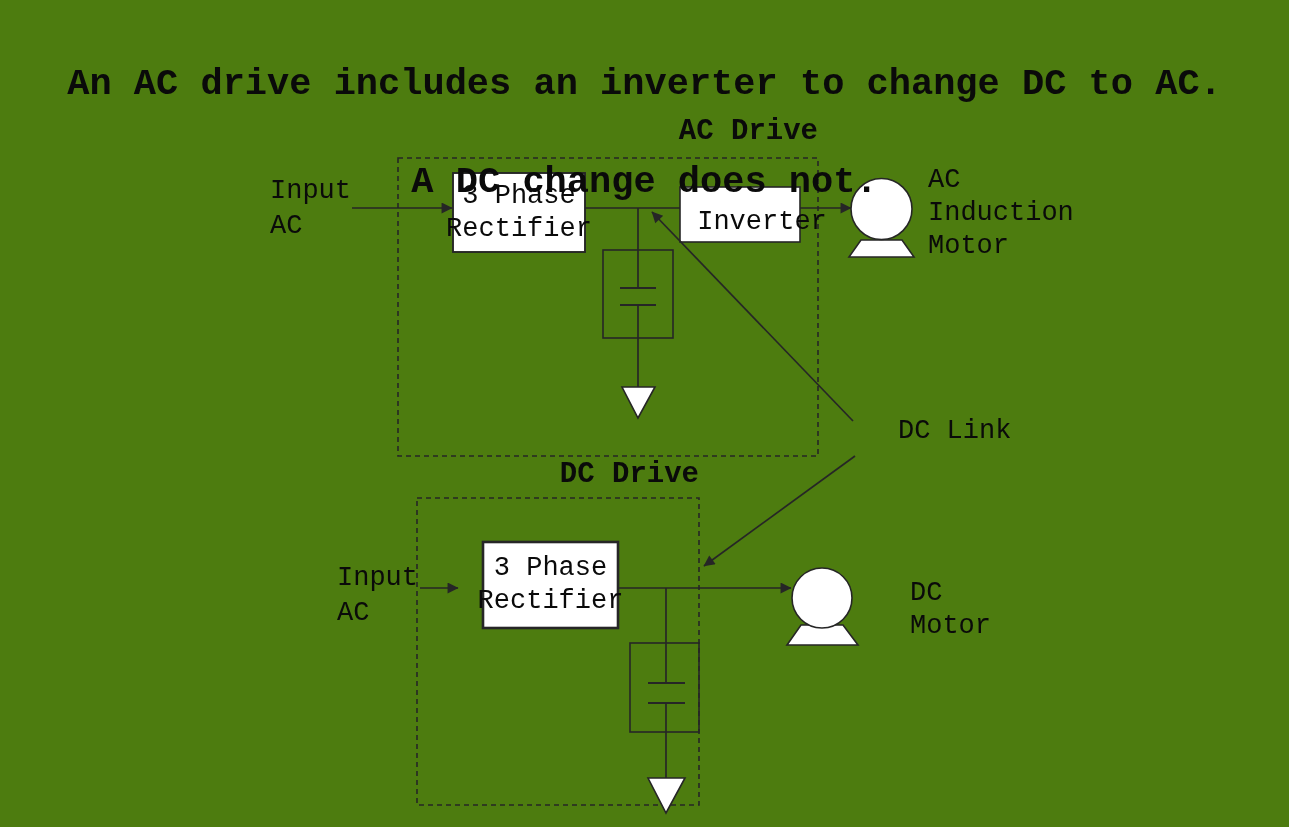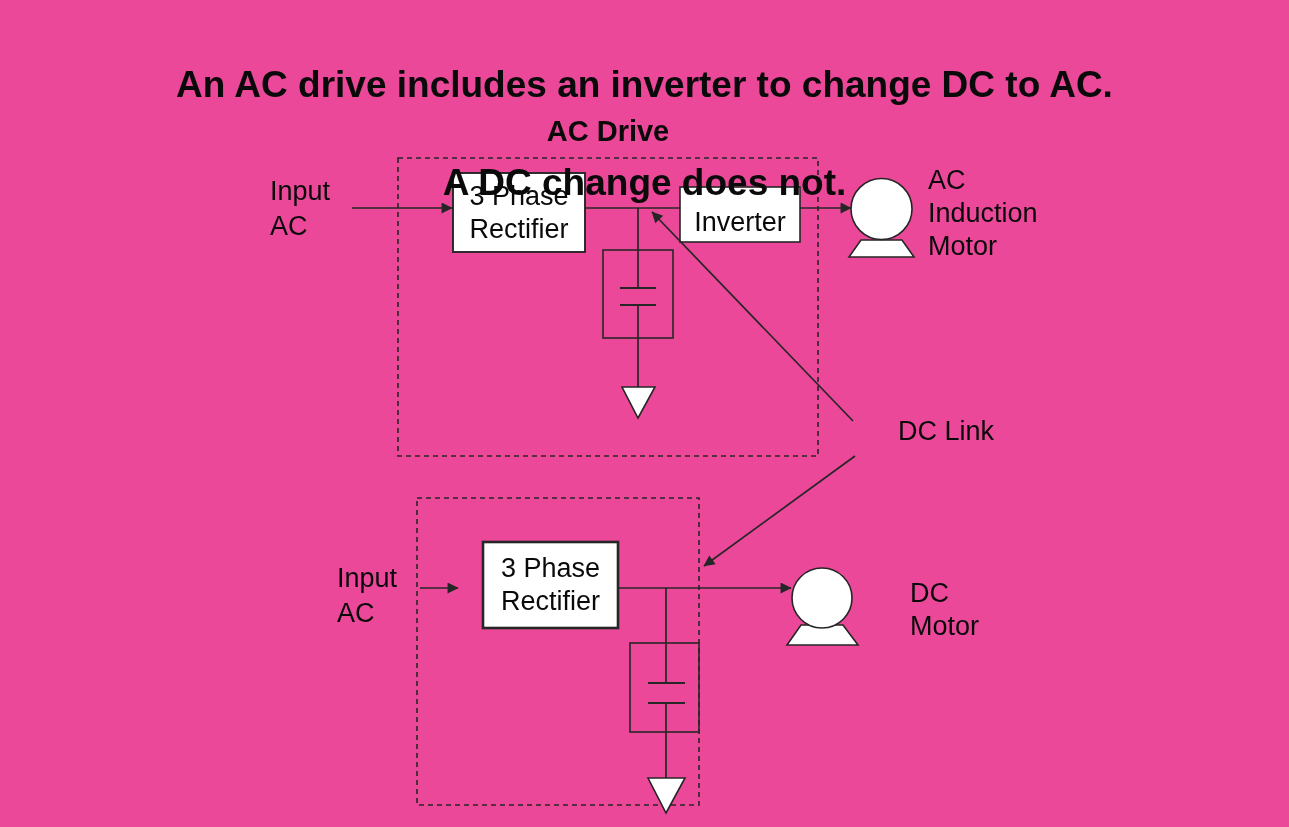--- a/index.html
+++ b/index.html
@@ -1,32 +1,32 @@
 <!DOCTYPE html>
 <html><head>
 <meta charset="utf-8">
 <style>
   html,body{margin:0;padding:0;background:#ffffff;}
   #stage{
     position:relative;
     width:1289px;height:827px;
-    background:#ec4899;
-    font-family:Liberation Sans, sans-serif;
+    background:#4d7c0f;
+    font-family:Liberation Mono, monospace;
     color:#0a0a0a;
     overflow:hidden;
   }
   #diagram-svg{position:absolute;left:0;top:0;}
   .lbl{position:absolute;white-space:pre-line;}
   .title{
     left:0;top:11px;width:1289px;
     text-align:center;
     font-size:37px;font-weight:bold;line-height:49px;
   }
   .section-heading{
-    position:absolute;text-align:center;
+    position:absolute;text-align:right;
     font-size:29px;font-weight:bold;line-height:33px;
   }
   .t27{font-size:27px;line-height:33px;}
   .io{font-size:27px;line-height:35px;}
   .boxlabel{
     position:absolute;display:flex;align-items:center;justify-content:center;
     text-align:center;font-size:27px;line-height:33px;white-space:pre-line;
   }
 </style>
 </head>
@@ -101,28 +101,29 @@
   </div>
 
   <div class="section-heading" style="left:398px;top:115px;width:420px;">AC Drive</div>
 
   <div class="lbl io" style="left:270px;top:174px;">Input
 AC</div>
 
   <div class="boxlabel" style="left:453px;top:173px;width:132px;height:79px;">3 Phase
 Rectifier</div>
 
-  <div class="boxlabel" style="left:680px;top:187px;width:120px;height:70px;">Inverter</div>
+  <div class="boxlabel" style="left:680px;top:187px;width:120px;height:70px;padding-left:22px;">Inverter</div>
 
   <div class="lbl t27" style="left:928px;top:164px;">AC
 Induction
 Motor</div>
 
   <div class="lbl t27" style="left:898px;top:415px;">DC Link</div>
 
+  <div class="section-heading" style="left:417px;top:458px;width:282px;">DC Drive</div>
 
   <div class="lbl io" style="left:337px;top:561px;">Input
 AC</div>
 
   <div class="boxlabel" style="left:483px;top:542px;width:135px;height:86px;">3 Phase
 Rectifier</div>
 
   <div class="lbl t27" style="left:865px;top:577px;margin-left:45px;">DC
 Motor</div>
 

